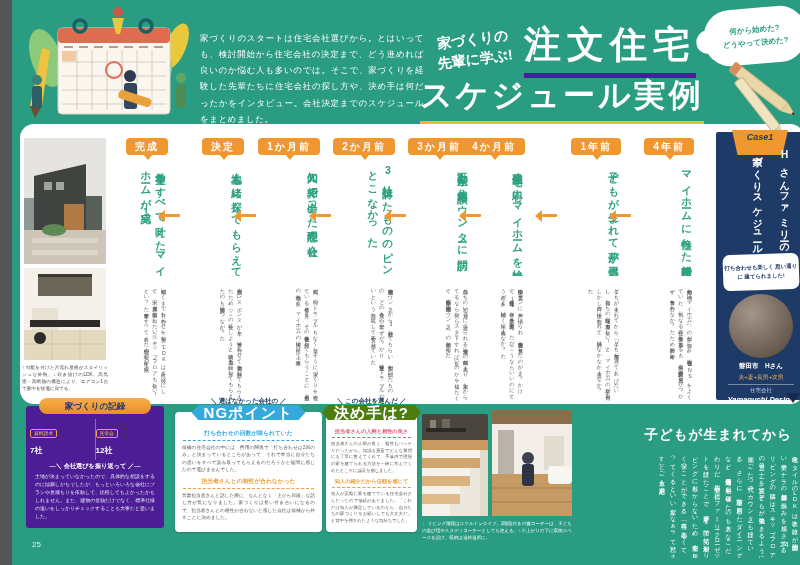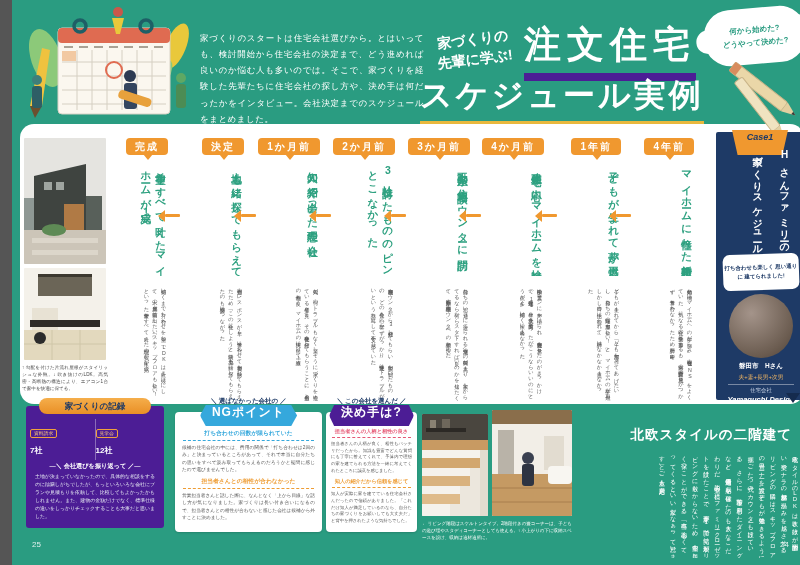--- a/index.html
+++ b/index.html
@@ -6,21 +6,21 @@
   body { font-family:"Liberation Sans","DejaVu Sans",sans-serif; background:#555; }
   .page { position:relative; width:800px; height:565px; background:#2A9C81; overflow:hidden;margin-left:12px; }
 
   
   .panel { position:absolute; left:8px; top:124px; width:784px; height:280px; background:#fff; border-radius:14px; }
 
   
   .intro { position:absolute; left:188px; top:30px; width:224px; color:#fff; font-size:8.5px; line-height:1.9; letter-spacing:.5px; text-align:justify; }
   .kicker { position:absolute; left:412px; top:30px; width:100px; color:#fff; font-weight:bold; font-size:14px; line-height:1.4; text-align:center; transform:rotate(-7deg); }
   .kicker:after { content:""; position:absolute; right:-14px; top:6px; width:12px; height:26px; border-right:2px solid #fff; transform:skewX(-18deg); }
-  .title1 { position:absolute; left:512px; top:20px; color:#fff; font-weight:bold; font-size:37px; letter-spacing:6px; border-bottom:8px solid #4c1d95; padding-bottom:3px; }
+  .title1 { position:absolute; left:512px; top:20px; color:#fff; font-weight:bold; font-size:37px; letter-spacing:6px; border-bottom:5px solid #4c1d95; padding-bottom:3px; }
   .title2 { position:absolute; left:408px; top:74px; color:#fff; font-weight:bold; font-size:32px; letter-spacing:3px; border-bottom:5px solid #E9B83D; padding-bottom:3px; }
   .cloud { position:absolute; left:692px; top:8px; width:102px; height:56px; background:#fff; border-radius:26px; transform:rotate(-5deg); display:flex; align-items:center; justify-content:center; text-align:center; color:#2A9C81; font-size:7.5px; font-weight:bold; line-height:1.8; }
   .cloud:before { content:""; position:absolute; left:-8px; top:18px; width:24px; height:24px; background:#fff; border-radius:50%; }
   .cloud:after { content:""; position:absolute; right:-6px; top:10px; width:28px; height:28px; background:#fff; border-radius:50%; }
   .cloud .inner { position:relative; z-index:2; }
   .calillo { position:absolute; left:14px; top:6px; }
   .pencils { position:absolute; left:700px; top:50px; z-index:4; }
 
   
   .v { writing-mode:vertical-rl; text-orientation:upright; }
@@ -58,21 +58,21 @@
   .rec-stat + .rec-stat { border-left:1px solid rgba(255,255,255,.35); }
   .stat-tag { display:inline-block; border:1px solid #F0A23C; color:#F6C27A; font-size:4.8px; border-radius:2px; padding:0 3px; line-height:7px; }
   .stat-num { color:#fff; font-weight:bold; font-size:16px; line-height:1.15; }
   .stat-num span { font-size:8px; font-weight:bold; }
   .rec-head { position:absolute; top:56px; left:0; width:100%; text-align:center; color:#fff; font-size:6.2px; font-weight:bold; }
   .rec-body { position:absolute; top:67px; left:9px; right:9px; color:#e8ecf4; font-size:4.9px; line-height:1.62; text-align:justify; }
 
   
   .box { position:absolute; top:412px; background:#fff; border-radius:4px; box-shadow:0 1px 2px rgba(0,0,0,.15); padding:14px 7px 5px; }
   .box-kicker { position:absolute; top:-15px; left:0; width:100%; text-align:center; color:#1E3A66; font-weight:bold; font-size:6.5px; }
-  .ribbon { position:absolute; top:-7px; left:50%; transform:translateX(-50%); height:21px; line-height:15px; padding:0 12px; color:#fff; font-weight:bold; font-size:12px; letter-spacing:1px; clip-path:polygon(6% 0,94% 0,100% 50%,94% 100%,6% 100%,0 50%); white-space:nowrap; }
+  .ribbon { position:absolute; top:-7px; left:50%; transform:translateX(-50%); height:15px; line-height:15px; padding:0 12px; color:#fff; font-weight:bold; font-size:15px; letter-spacing:1px; clip-path:polygon(6% 0,94% 0,100% 50%,94% 100%,6% 100%,0 50%); white-space:nowrap; }
   .sec-h { font-weight:bold; font-size:5.8px; text-align:center; padding-bottom:2px; border-bottom:1px dashed currentColor; margin:3px 1px 3px; }
   .sec-b { font-size:4.7px; color:#555; line-height:1.55; text-align:justify; margin-bottom:4px; }
   .c-blue { color:#35A8DC; } .c-red { color:#E65874; } .c-or { color:#EE9C33; }
 
   
   .f-h1 { position:absolute; right:20px; top:404px; color:#fff; font-weight:bold; font-size:13.5px; letter-spacing:1px; }
   .f-h2 { position:absolute; right:20px; top:426px; color:#fff; font-weight:bold; font-size:13.5px; letter-spacing:1px; }
   .f-art { position:absolute; left:566px; top:452px; width:222px; height:106px; color:#fff; font-size:6px; line-height:1.85; letter-spacing:.5px; overflow:hidden; }
   .bcap { position:absolute; left:410px; top:521px; width:150px; color:#fff; font-size:4.5px; line-height:1.55; }
   .pn { position:absolute; color:rgba(255,255,255,.85); font-size:8px; }
@@ -208,21 +208,21 @@
   <div class="tl-col" style="left:317px;">
     <div class="tl-label"><span>2か月前</span></div>
     <div class="tl-head v">3社検討したもののピンとこなかった</div>
     <div class="tl-body v">住宅相談カウンターから3社紹介してもらい、説明を聞いたものの、どの会社も心に響かずがっかり。注文住宅はトラブルが多いという話も耳にして不安を感じていた。</div>
   </div>
   <div class="tl-col" style="left:392px;">
     <div class="tl-label"><span>3か月前</span></div>
     <div class="tl-head v">不動産系の住宅相談カウンターに訪問</div>
     <div class="tl-body v">自分たちの思い通りに建てられる注文住宅への興味が高まり、家を一から建てるなら何からスタートすれば良いのかを知りたくて、不動産系の住宅相談カウンターへの相談を決めた。</div>
   </div>
-  <div class="tl-col" style="left:466px;">
+  <div class="tl-col" style="left:447px;">
     <div class="tl-label"><span>4か月前</span></div>
     <div class="tl-head v">建売住宅を中心にマイホームを検討</div>
     <div class="tl-body v">散歩中に営業マンに声を掛けられ、建売住宅を見学したのがきっかけで、建売住宅11棟を次々見学。予算内だったが「こうならいいのに」と思う点が多く、納得いく家に出会えなかった。</div>
   </div>
   <div class="tl-col" style="left:543px;">
     <div class="tl-label"><span>1年前</span></div>
     <div class="tl-head v">子どもが生まれて夢が再燃</div>
     <div class="tl-body v">子どもが生まれてから、「子ども部屋を作ってあげたいし、自分たちの趣味の部屋も欲しい!」と、マイホームの夢が再燃。しかし日々の生活に追われて、計画はなかなか進まなかった。</div>
   </div>
   <div class="tl-col" style="left:616px;">
@@ -272,21 +272,21 @@
     <div class="box-kicker">＼ 選ばなかった会社の ／</div>
     <div class="ribbon" style="background:#35A8DC;">NGポイント</div>
     <div class="sec-h c-blue">打ち合わせの回数が限られていた</div>
     <p class="sec-b">候補の住宅会社の中には、費用の関係で「打ち合わせは2回のみ」と決まっているところがあって、それで本当に自分たちの思いをすべて汲み取ってもらえるのだろうかと疑問に感じたので選びませんでした。</p>
     <div class="sec-h c-or">担当者さんとの相性が合わなかった</div>
     <p class="sec-b">営業担当者さんと話した際に、なんとなく「上から目線」な話し方が気になりました。家づくりは長い付き合いになるので、担当者さんとの相性が合わないと感じた会社は候補から外すことに決めました。</p>
   </div>
 
   <div class="box" style="left:314px; width:91px; height:120px; padding:13px 5px 4px;">
     <div class="box-kicker">＼ この会社を選んだ ／</div>
-    <div class="ribbon" style="background:#4c1d95;">決め手は?</div>
+    <div class="ribbon" style="background:#4d7c0f;">決め手は?</div>
     <div class="sec-h c-red" style="font-size:5.2px;">担当者さんの人柄と相性の良さ</div>
     <p class="sec-b" style="font-size:4.3px;">担当者さんの人柄が良く、相性もバッチリだったから。知識も豊富でどんな質問にも丁寧に答えてくれて、予算内で理想の家を建てられる方法を一緒に考えてくれたところに誠意を感じました。</p>
     <div class="sec-h c-or" style="font-size:5.2px;">知人の紹介だから信頼を感じて</div>
     <p class="sec-b" style="font-size:4.3px;">知人が実際に家を建てている住宅会社さんだったので信頼がありました。「これだけ知人が満足しているのなら、自分たちの家づくりをお願いしても大丈夫だ」と背中を押されたような気持ちでした。</p>
   </div>
 
   <div class="ph" style="left:410px; top:414px; width:66px; height:102px;">
     <svg width="66" height="102" viewBox="0 0 66 102">
       <rect width="66" height="102" fill="#ECE7DD"></rect>
       <rect x="0" y="0" width="66" height="26" fill="#4A463F"></rect>
@@ -313,19 +313,19 @@
       <rect x="0" y="64" width="80" height="42" fill="#C59A63"></rect>
       <line x1="0" y1="78" x2="80" y2="78" stroke="#A87F4E"></line>
         <line x1="0" y1="92" x2="80" y2="92" stroke="#A87F4E"></line>
       <circle cx="36" cy="48" r="6" fill="#3A4050"></circle>
         <rect x="30" y="54" width="12" height="22" rx="3" fill="#2E3442"></rect>
       <rect x="56" y="56" width="24" height="18" rx="4" fill="#F8F6F1"></rect>
     </svg>
   </div>
   <p class="bcap">← リビング階段はスケルトンタイプ。2階段付きの畳コーナーは、子どもの遊び場やスタディコーナーとしても使える。↑ 小上がりの下に収納スペースを設け、収納は適材適所に。</p>
 
-  <div class="f-h2">北欧スタイルの二階建て</div>
+  <div class="f-h2">子どもが生まれてから</div>
   <div class="f-art v">北欧スタイルのLDKは吹き抜けが開放的で、太い梁やナラの無垢材が温かみを感じさせる。リビングの隣にはスキップフロアの畳コーナーを設置。子どもが勉強できるように掘りごたつ式のカウンターも設けている。さらに、階段下を利用したダイニング収納など、適所適量の収納を確保したのも大きなこだわりだ。脱衣室の横にファミリークローゼットを設けたことで、家事が1階で完結。衣類がリビングに散らからないため、室内を美しく保つことができる。「本当に心地よくて、帰ってくると『いい家だなぁ』って思います」とご主人も大満足だ。</div>
 
   <div class="pn" style="left:20px; top:540px;">25</div>
   <div class="pn" style="left:768px; top:540px;">24</div>
 
 </div>
 
 </body></html>

